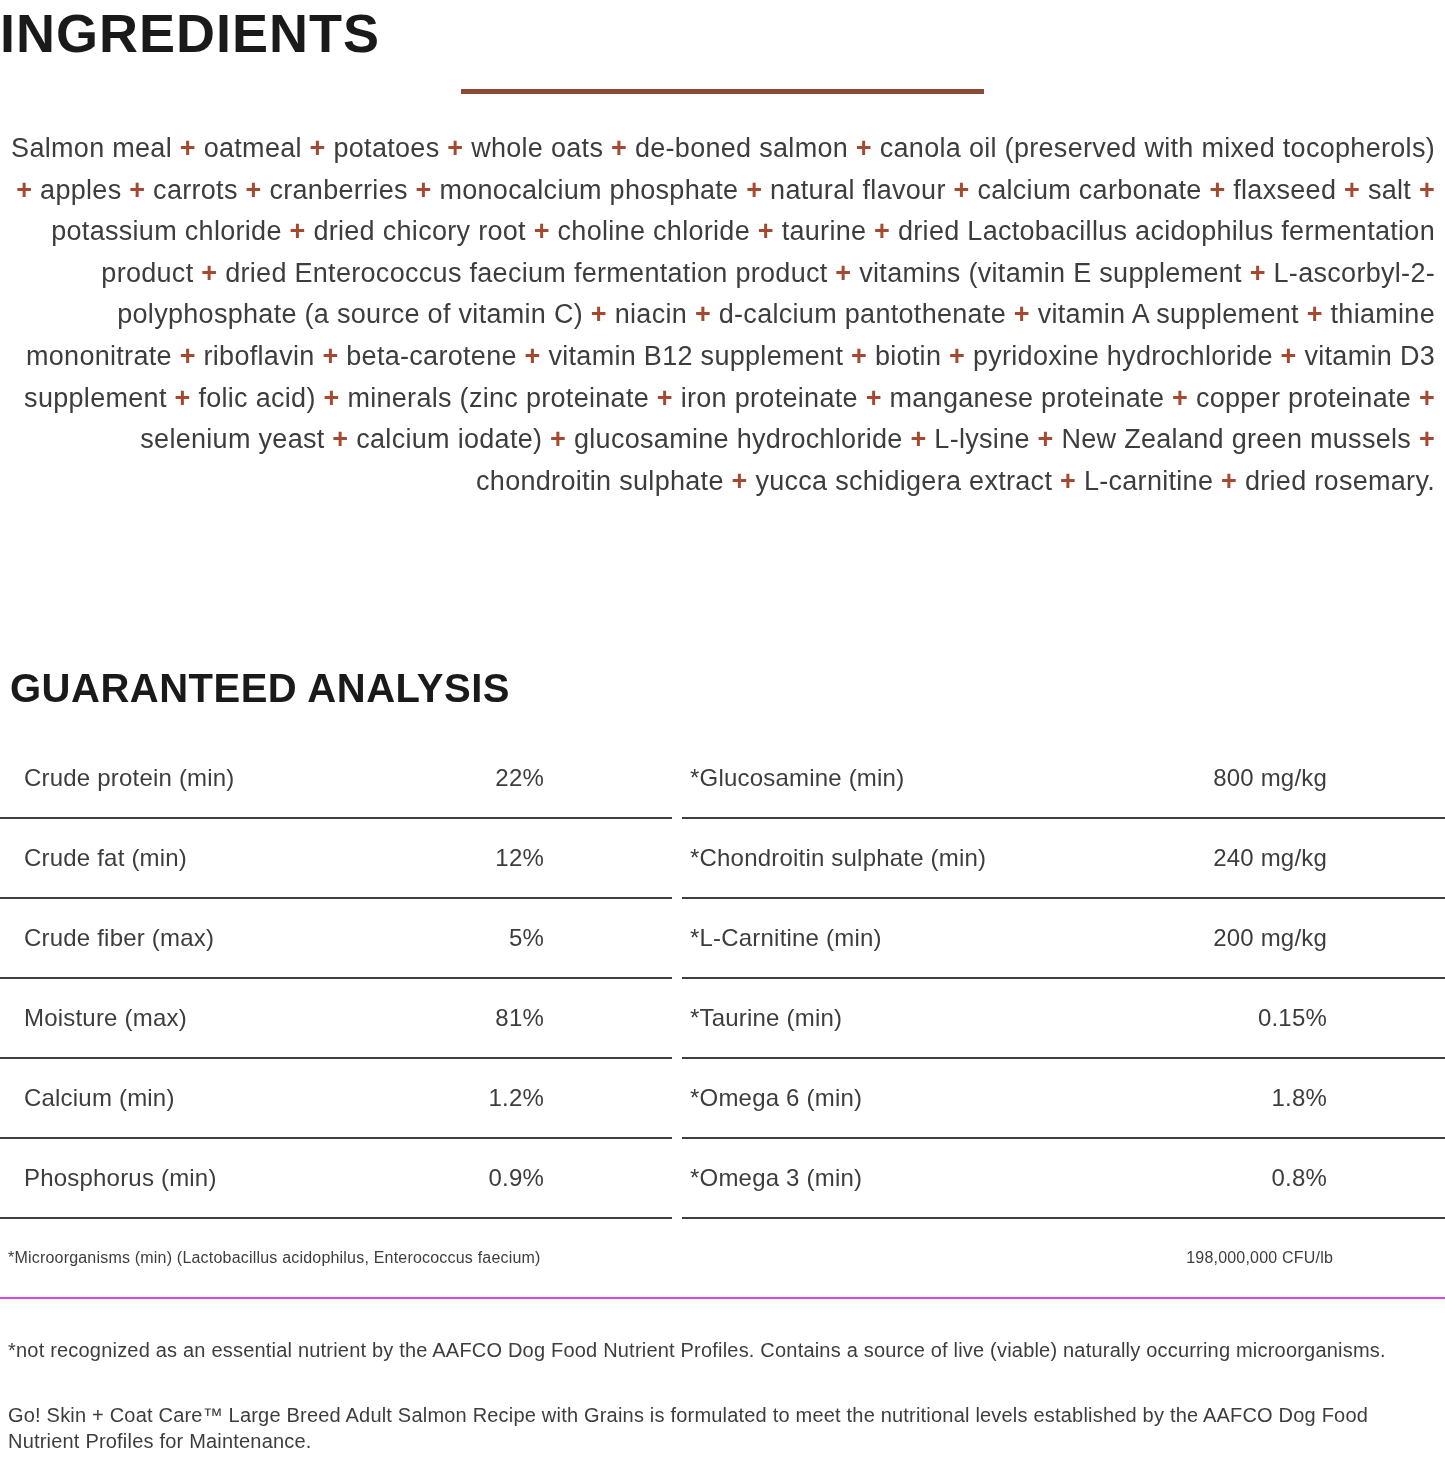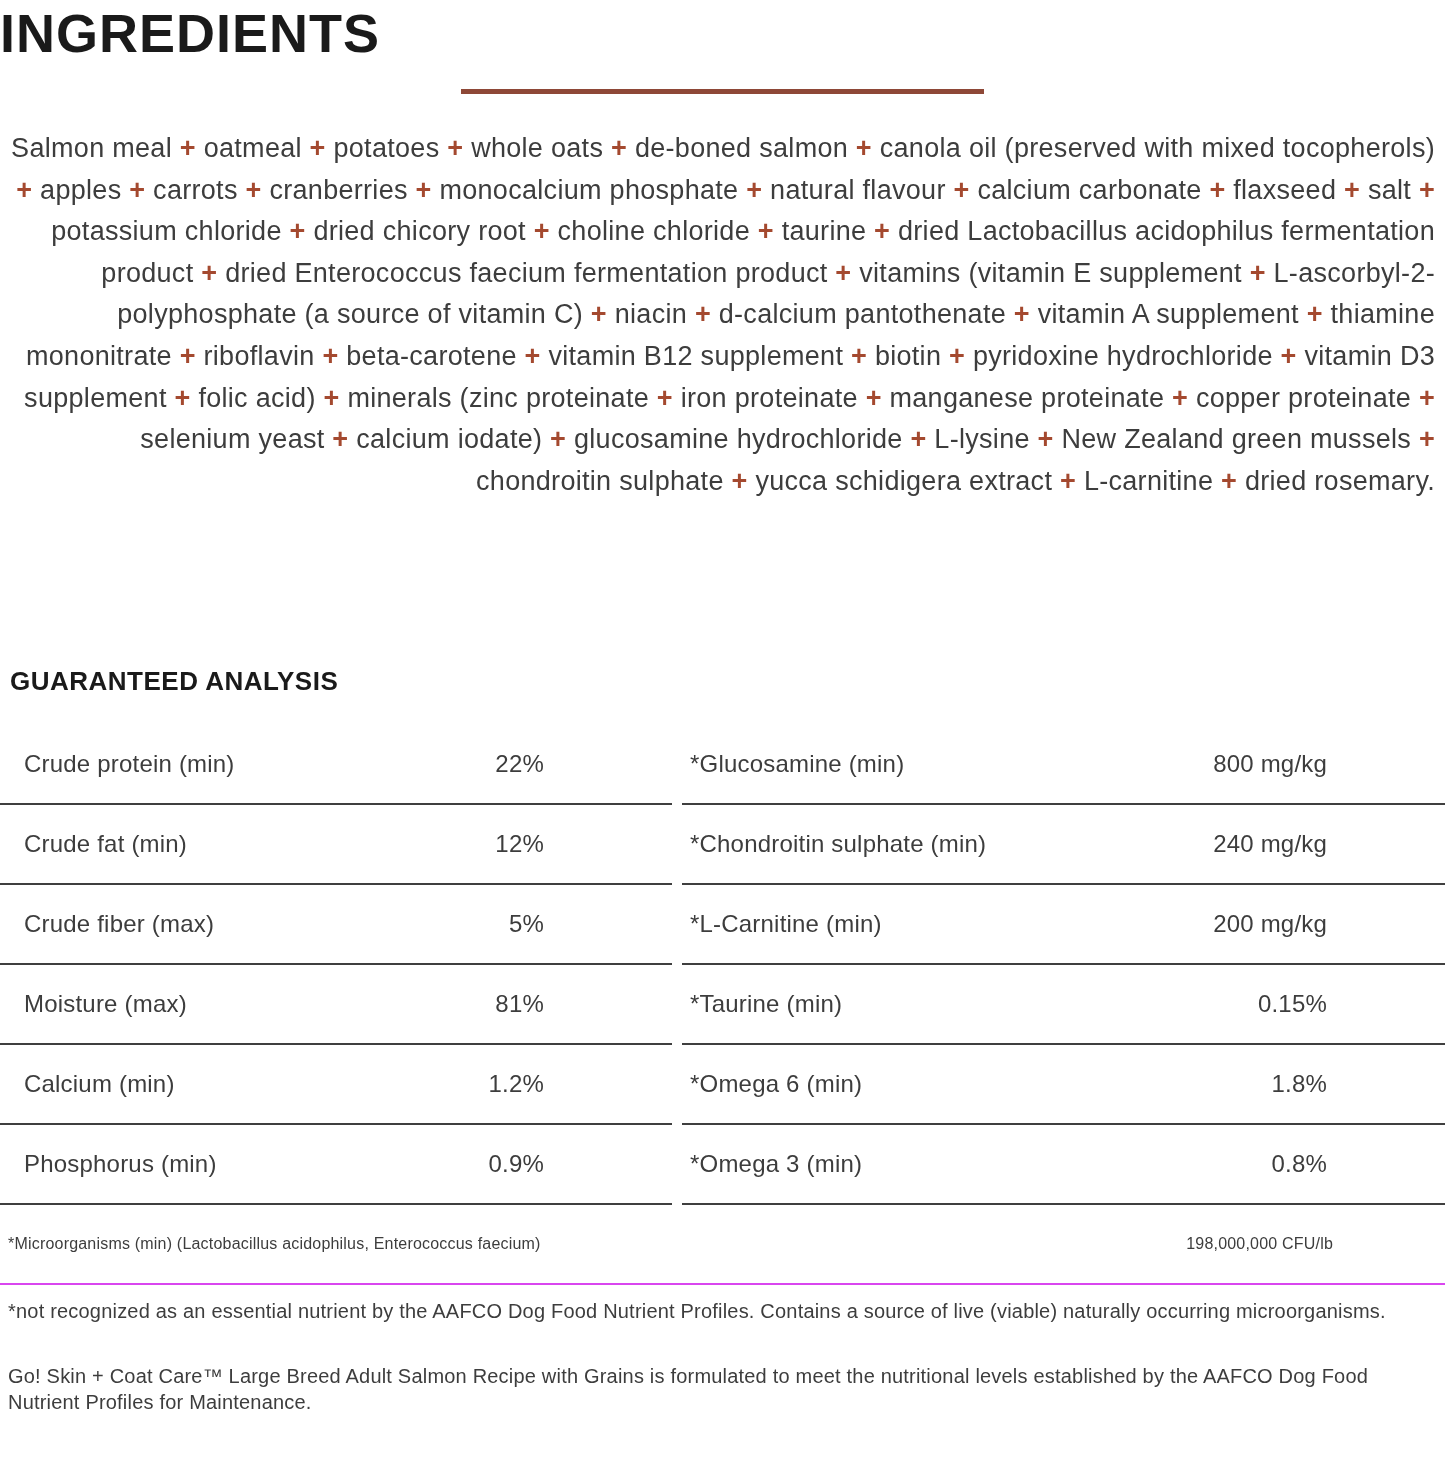--- a/index.html
+++ b/index.html
@@ -36,21 +36,21 @@
     color: #3d3d3d;
   }
   .ing-text .plus {
     color: #a4492f;
     font-weight: bold;
   }
 
   
   .ga-title {
     margin: 164px 0 0 10px;
-    font-size: 26px;
+    font-size: 40px;
     font-weight: 800;
     letter-spacing: 0.5px;
     color: #1a1a1a;
   }
   .ga-tables {
     display: flex;
     margin-top: 28px;
   }
   .ga-col-left  { width: 672px; }
   .ga-gap      { width: 10px; }
@@ -75,21 +75,21 @@
     justify-content: space-between;
     border-bottom: 2px solid #d946ef;
     font-size: 16px;
     letter-spacing: 0.2px;
     padding-left: 8px;
   }
   .ga-full-row .ga-value { padding-right: 112px; }
 
   
   .footnote {
-    margin-top: 15px;
+    margin-top: 40px;
     padding: 0 8px;
     font-size: 20px;
     letter-spacing: 0.2px;
     color: #3d3d3d;
   }
   .formulation {
     margin-top: 40px;
     padding: 0 8px;
     font-size: 20px;
     line-height: 26px;

